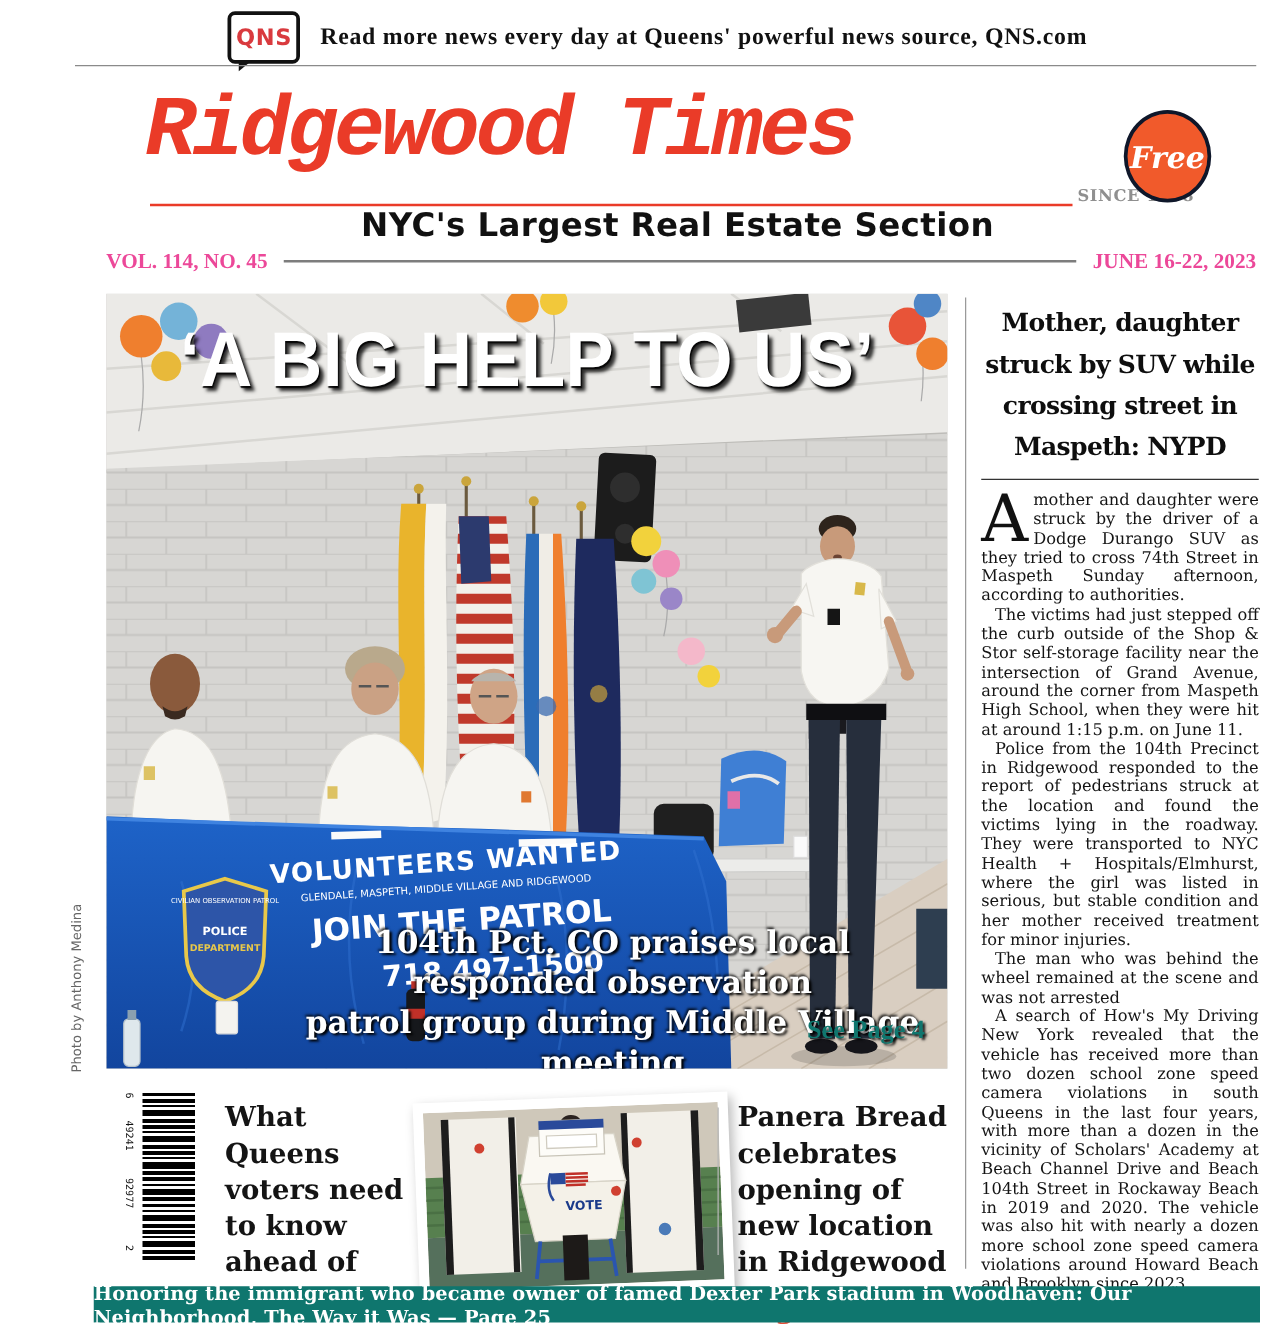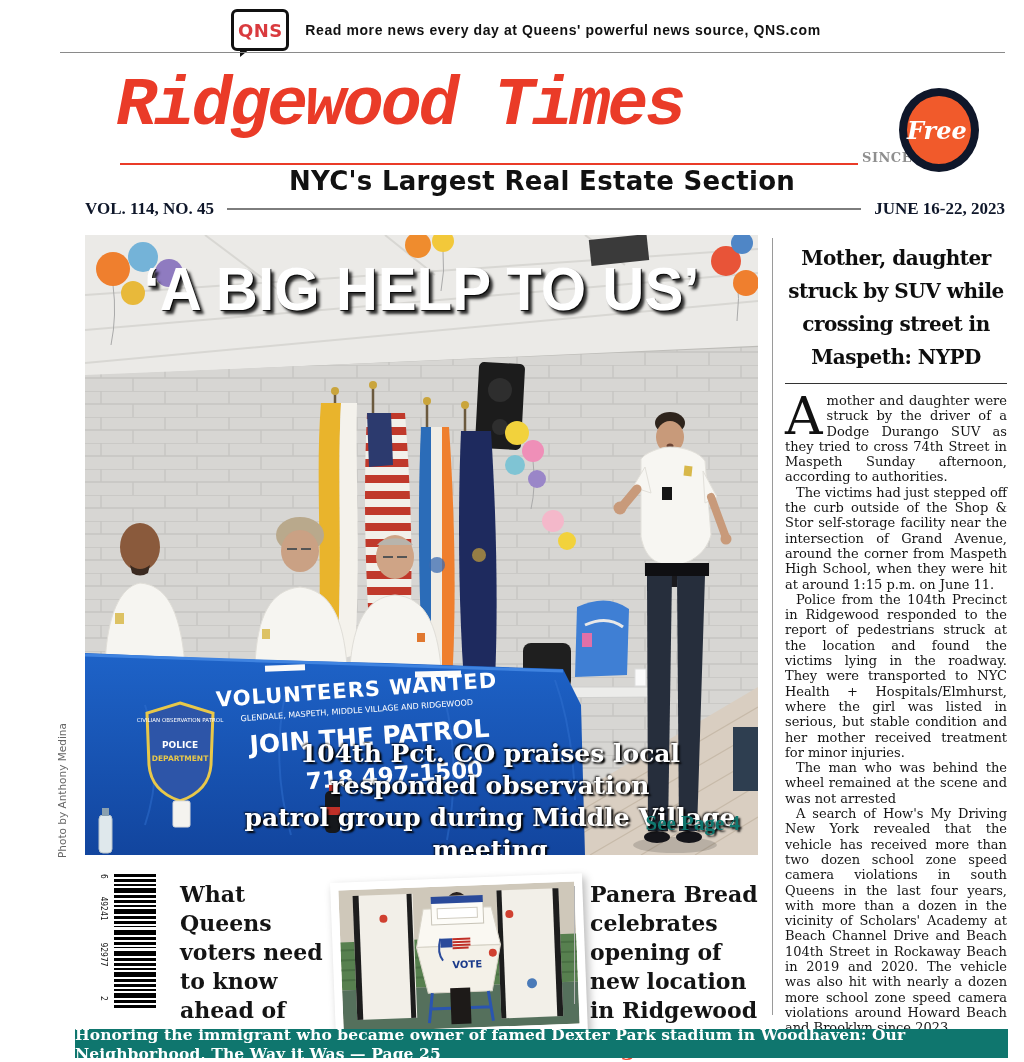--- a/index.html
+++ b/index.html
@@ -7,37 +7,37 @@
         font-family:"DejaVu Serif",serif;color:#1a1a1a;padding-left:28px;}
   .abs{position:absolute;}
 
   
   .qns-banner{left:0;top:9px;width:100%;display:flex;justify-content:center;align-items:center;gap:16px;}
   .qns-logo{position:relative;width:52px;height:36px;border:3px solid #111;border-radius:6px;
             display:flex;align-items:center;justify-content:center;background:#fff;}
   .qns-logo .txt{color:#d93a3e;font-family:"DejaVu Sans",sans-serif;font-weight:bold;font-size:18px;letter-spacing:.5px;}
   .qns-tail{position:absolute;left:6px;bottom:-9px;width:0;height:0;
             border-left:11px solid #111;border-bottom:9px solid transparent;}
-  .qns-text{font-family:Liberation Sans, sans-serif;font-weight:bold;font-size:14px;letter-spacing:.6px;color:#111;}
+  .qns-text{font-family:Liberation Serif, serif;font-weight:bold;font-size:19px;letter-spacing:.6px;color:#111;}
   .rule-top{left:60px;top:52px;width:945px;border-top:1px solid #8a8a8a;}
 
   
   .mast-title{left:116px;top:56px;width:760px;font-family:Liberation Mono, monospace;font-style:italic;font-weight:bold;
               font-size:68px;line-height:100px;color:#ea3b28;letter-spacing:-3px;white-space:nowrap;}
   .mast-rule{left:120px;top:163px;width:738px;border-top:2px solid #ea3b28;}
   .mast-since{left:862px;top:150px;font-size:13px;font-weight:bold;color:#8f8f8f;letter-spacing:.5px;}
-  .free-badge{left:899px;top:88px;width:64px;height:68px;border-radius:50%;background:#f15a2b;border:8px solid #0f172a;
-              display:flex;align-items:center;}
+  .free-badge{left:899px;top:88px;width:64px;height:68px;border-radius:50%;background:#f15a2b;border:3px solid #0f172a;
+              display:flex;align-items:center;justify-content:center;}
   .free-badge span{color:#fff;font-style:italic;font-weight:bold;font-size:24px;font-family:"DejaVu Serif",serif;}
   .tagline{left:212px;top:166px;width:660px;text-align:center;font-family:"DejaVu Sans",sans-serif;
            font-weight:bold;font-size:26px;color:#111;letter-spacing:.3px;}
 
   
   .issue{left:85px;top:199px;width:920px;display:flex;align-items:center;gap:13px;
-         font-family:"Liberation Serif",serif;font-weight:bold;font-size:17px;color:#0f172a;}
+         font-family:"Liberation Serif",serif;font-weight:bold;font-size:17px;color:#ec4899;}
   .issue .mid-rule{flex:1;height:2px;background:#7d7d7d;}
 
   
   .photo{left:85px;top:235px;width:673px;height:620px;background:#d7d6d3;overflow:hidden;}
   .photo-headline{position:absolute;left:0;top:18px;width:100%;text-align:center;
       font-family:"Liberation Sans",sans-serif;font-weight:bold;font-size:62px;color:#fff;
       transform:scaleX(.94);letter-spacing:0;
       text-shadow:4px 4px 3px rgba(0,0,0,.8),1px 1px 1px rgba(0,0,0,.9);white-space:nowrap;}
   .photo-caption{position:absolute;left:140px;top:503px;width:530px;text-align:center;
       font-family:"DejaVu Serif",serif;font-weight:bold;font-size:25px;line-height:32px;color:#fff;

